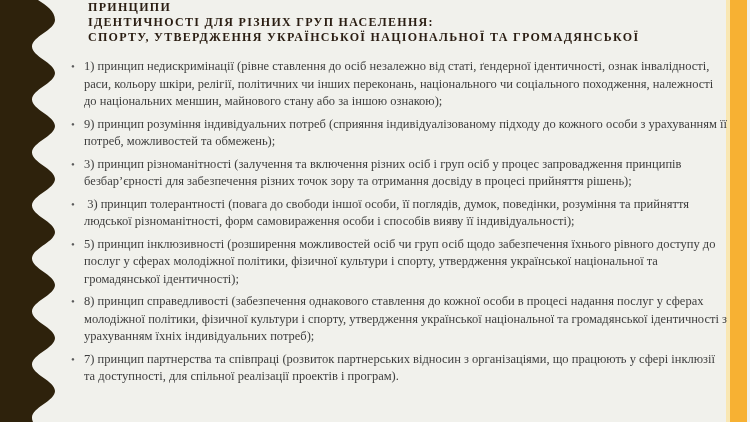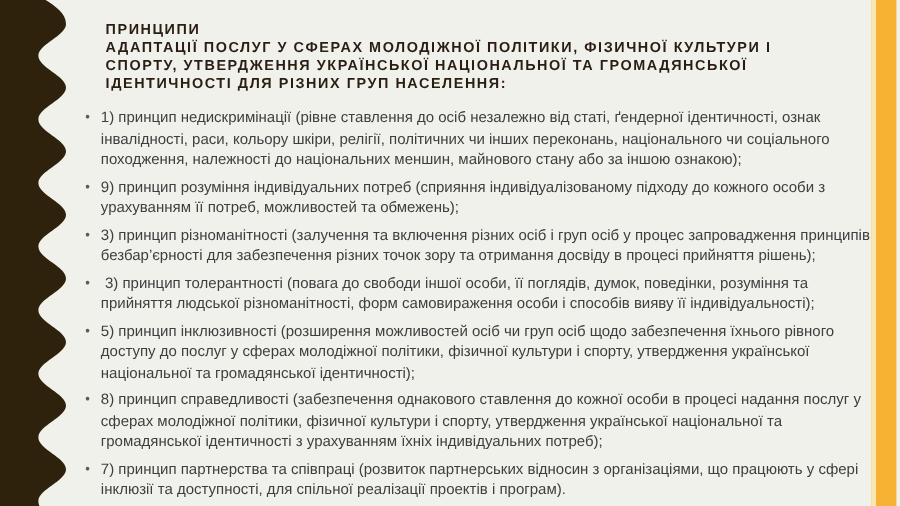--- a/index.html
+++ b/index.html
@@ -28,22 +28,23 @@
     display:block;
   }
   .accent-stripe{
     position:absolute;right:3px;top:0;bottom:0;
     width:17px;
     background:var(--accent-stripe);
     border-left:4px solid var(--accent-stripe-edge);
   }
   .content{
     position:absolute;
-    left:88px;top:17px;
+    left:88px;top:0;
     width:640px;
+    font-family:Liberation Serif, serif;
   }
   .title-block{
     color:var(--title-text);
     font-weight:bold;
     font-size:12px;
     line-height:15px;
     letter-spacing:1.3px;
     text-transform:uppercase;
   }
   .bullet-list{
@@ -98,23 +99,22 @@
       C32,419.5 32.5,420.8 33,422
       L0,422 Z"></path>
   </svg>
 
   <div class="accent-stripe"></div>
 
   <div class="content">
 
     <div class="title-block">
       <div>ПРИНЦИПИ</div>
-      <div>АДАПТАЦІЇ ПОСЛУГ У СФЕРАХ МОЛОДІЖНОЇ ПОЛІТИКИ, ФІЗИЧНОЇ КУЛЬТУРИ І</div>
+      <div>ІДЕНТИЧНОСТІ ДЛЯ РІЗНИХ ГРУП НАСЕЛЕННЯ:</div>
       <div>СПОРТУ, УТВЕРДЖЕННЯ УКРАЇНСЬКОЇ НАЦІОНАЛЬНОЇ ТА ГРОМАДЯНСЬКОЇ</div>
-      <div>ІДЕНТИЧНОСТІ ДЛЯ РІЗНИХ ГРУП НАСЕЛЕННЯ:</div>
     </div>
 
     <ul class="bullet-list">
       <li class="bullet-item">
         <span class="bullet-dot">•</span>
         <span class="bullet-text">1) принцип недискримінації (рівне ставлення до осіб незалежно від статі, ґендерної ідентичності, ознак інвалідності, раси, кольору шкіри, релігії, політичних чи інших переконань, національного чи соціального походження, належності до національних меншин, майнового стану або за іншою ознакою);</span>
       </li>
       <li class="bullet-item">
         <span class="bullet-dot">•</span>
         <span class="bullet-text">9) принцип розуміння індивідуальних потреб (сприяння індивідуалізованому підходу до кожного особи з урахуванням її потреб, можливостей та обмежень);</span>

